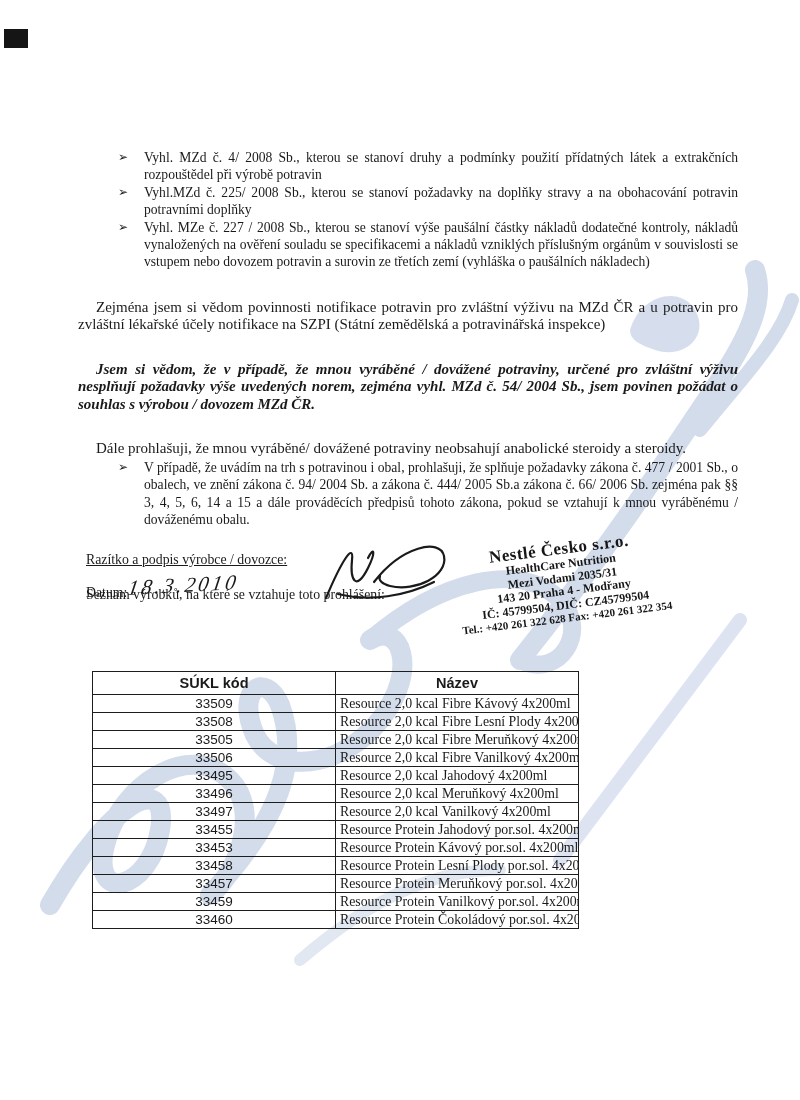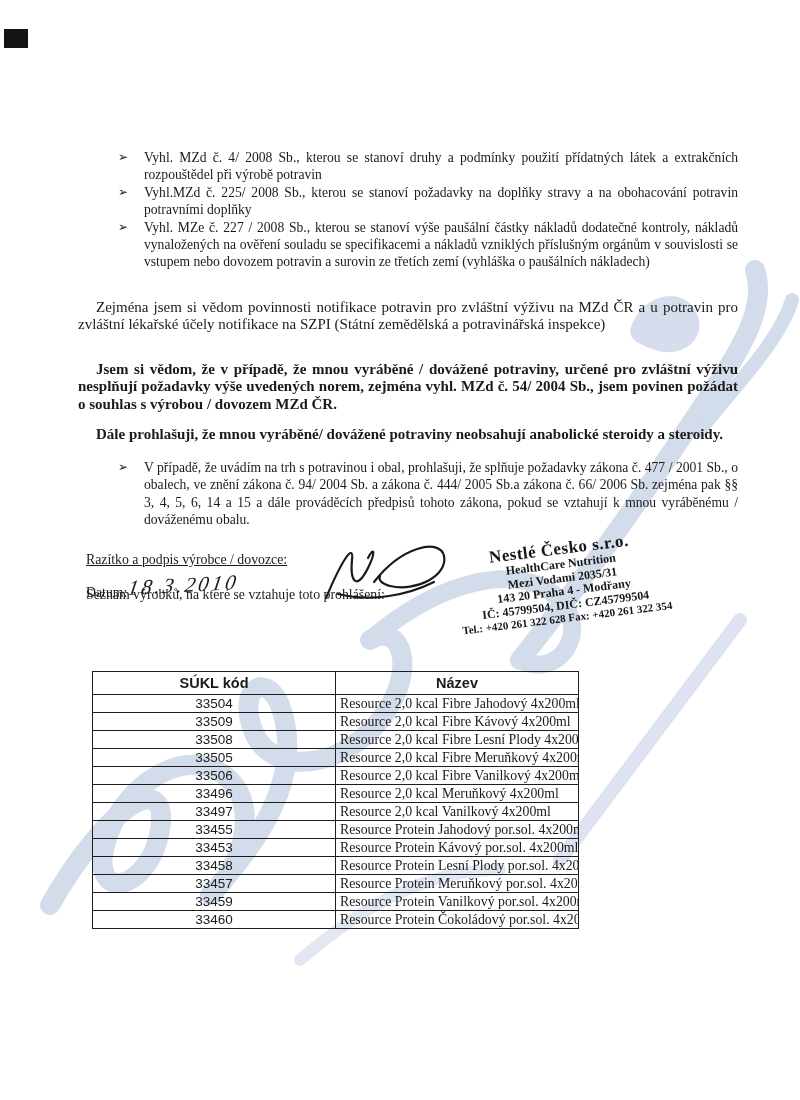--- a/index.html
+++ b/index.html
@@ -15,22 +15,22 @@
   .corner-mark{position:absolute;left:4px;top:29px;width:24px;height:19px;background:#151515;z-index:2;}
 
   
   .bullets{left:118px;top:149px;width:620px;font-size:13.6px;line-height:17.4px;}
   .bullet-item{position:relative;padding-left:26px;text-align:justify;}
   .bullet-marker{position:absolute;left:0;top:0;font-size:12px;font-family:"DejaVu Sans",sans-serif;}
 
   
   .para{left:78px;width:660px;font-size:15px;line-height:17.4px;text-align:justify;text-indent:18px;}
   .p-notifikace{top:299px;}
-  .p-souhlas{top:361px;font-weight:bold;}
-  .p-steroidy{top:426px;font-weight:bold;}
+  .p-souhlas{top:361px;font-weight:bold;font-style:italic;}
+  .p-steroidy{top:440px;font-weight:normal;}
   .bullet-obal{left:118px;top:459px;width:620px;font-size:13.6px;line-height:17.4px;}
 
   
   .lbl{font-size:13.8px;white-space:nowrap;}
   .lbl-razitko{left:86px;top:552px;text-decoration:underline;}
   .lbl-datum{left:86px;top:585px;}
   .lbl-seznam{left:86px;top:587px;}
   .date-hand{
     left:126px;top:576px;font-size:21px;font-style:italic;letter-spacing:3px;
     transform:rotate(-3deg) skewX(-12deg);transform-origin:left bottom;white-space:nowrap;
@@ -138,40 +138,40 @@
 
 <table class="products">
   <thead>
     <tr>
       <th class="code">SÚKL kód</th>
       <th>Název</th>
     </tr>
   </thead>
   <tbody>
     <tr>
-        <td class="code">33504</td>
-        <td class="pname">Resource 2,0 kcal Fibre Jahodový 4x200ml</td>
-      </tr>
-    <tr>
         <td class="code">33509</td>
         <td class="pname">Resource 2,0 kcal Fibre Kávový 4x200ml</td>
       </tr>
     <tr>
         <td class="code">33508</td>
         <td class="pname">Resource 2,0 kcal Fibre Lesní Plody 4x200ml</td>
       </tr>
     <tr>
         <td class="code">33505</td>
         <td class="pname">Resource 2,0 kcal Fibre Meruňkový 4x200ml</td>
       </tr>
     <tr>
         <td class="code">33506</td>
         <td class="pname">Resource 2,0 kcal Fibre Vanilkový 4x200ml</td>
       </tr>
     <tr>
+        <td class="code">33495</td>
+        <td class="pname">Resource 2,0 kcal Jahodový 4x200ml</td>
+      </tr>
+    <tr>
         <td class="code">33496</td>
         <td class="pname">Resource 2,0 kcal Meruňkový 4x200ml</td>
       </tr>
     <tr>
         <td class="code">33497</td>
         <td class="pname">Resource 2,0 kcal Vanilkový 4x200ml</td>
       </tr>
     <tr>
         <td class="code">33455</td>
         <td class="pname">Resource Protein Jahodový por.sol. 4x200ml</td>

